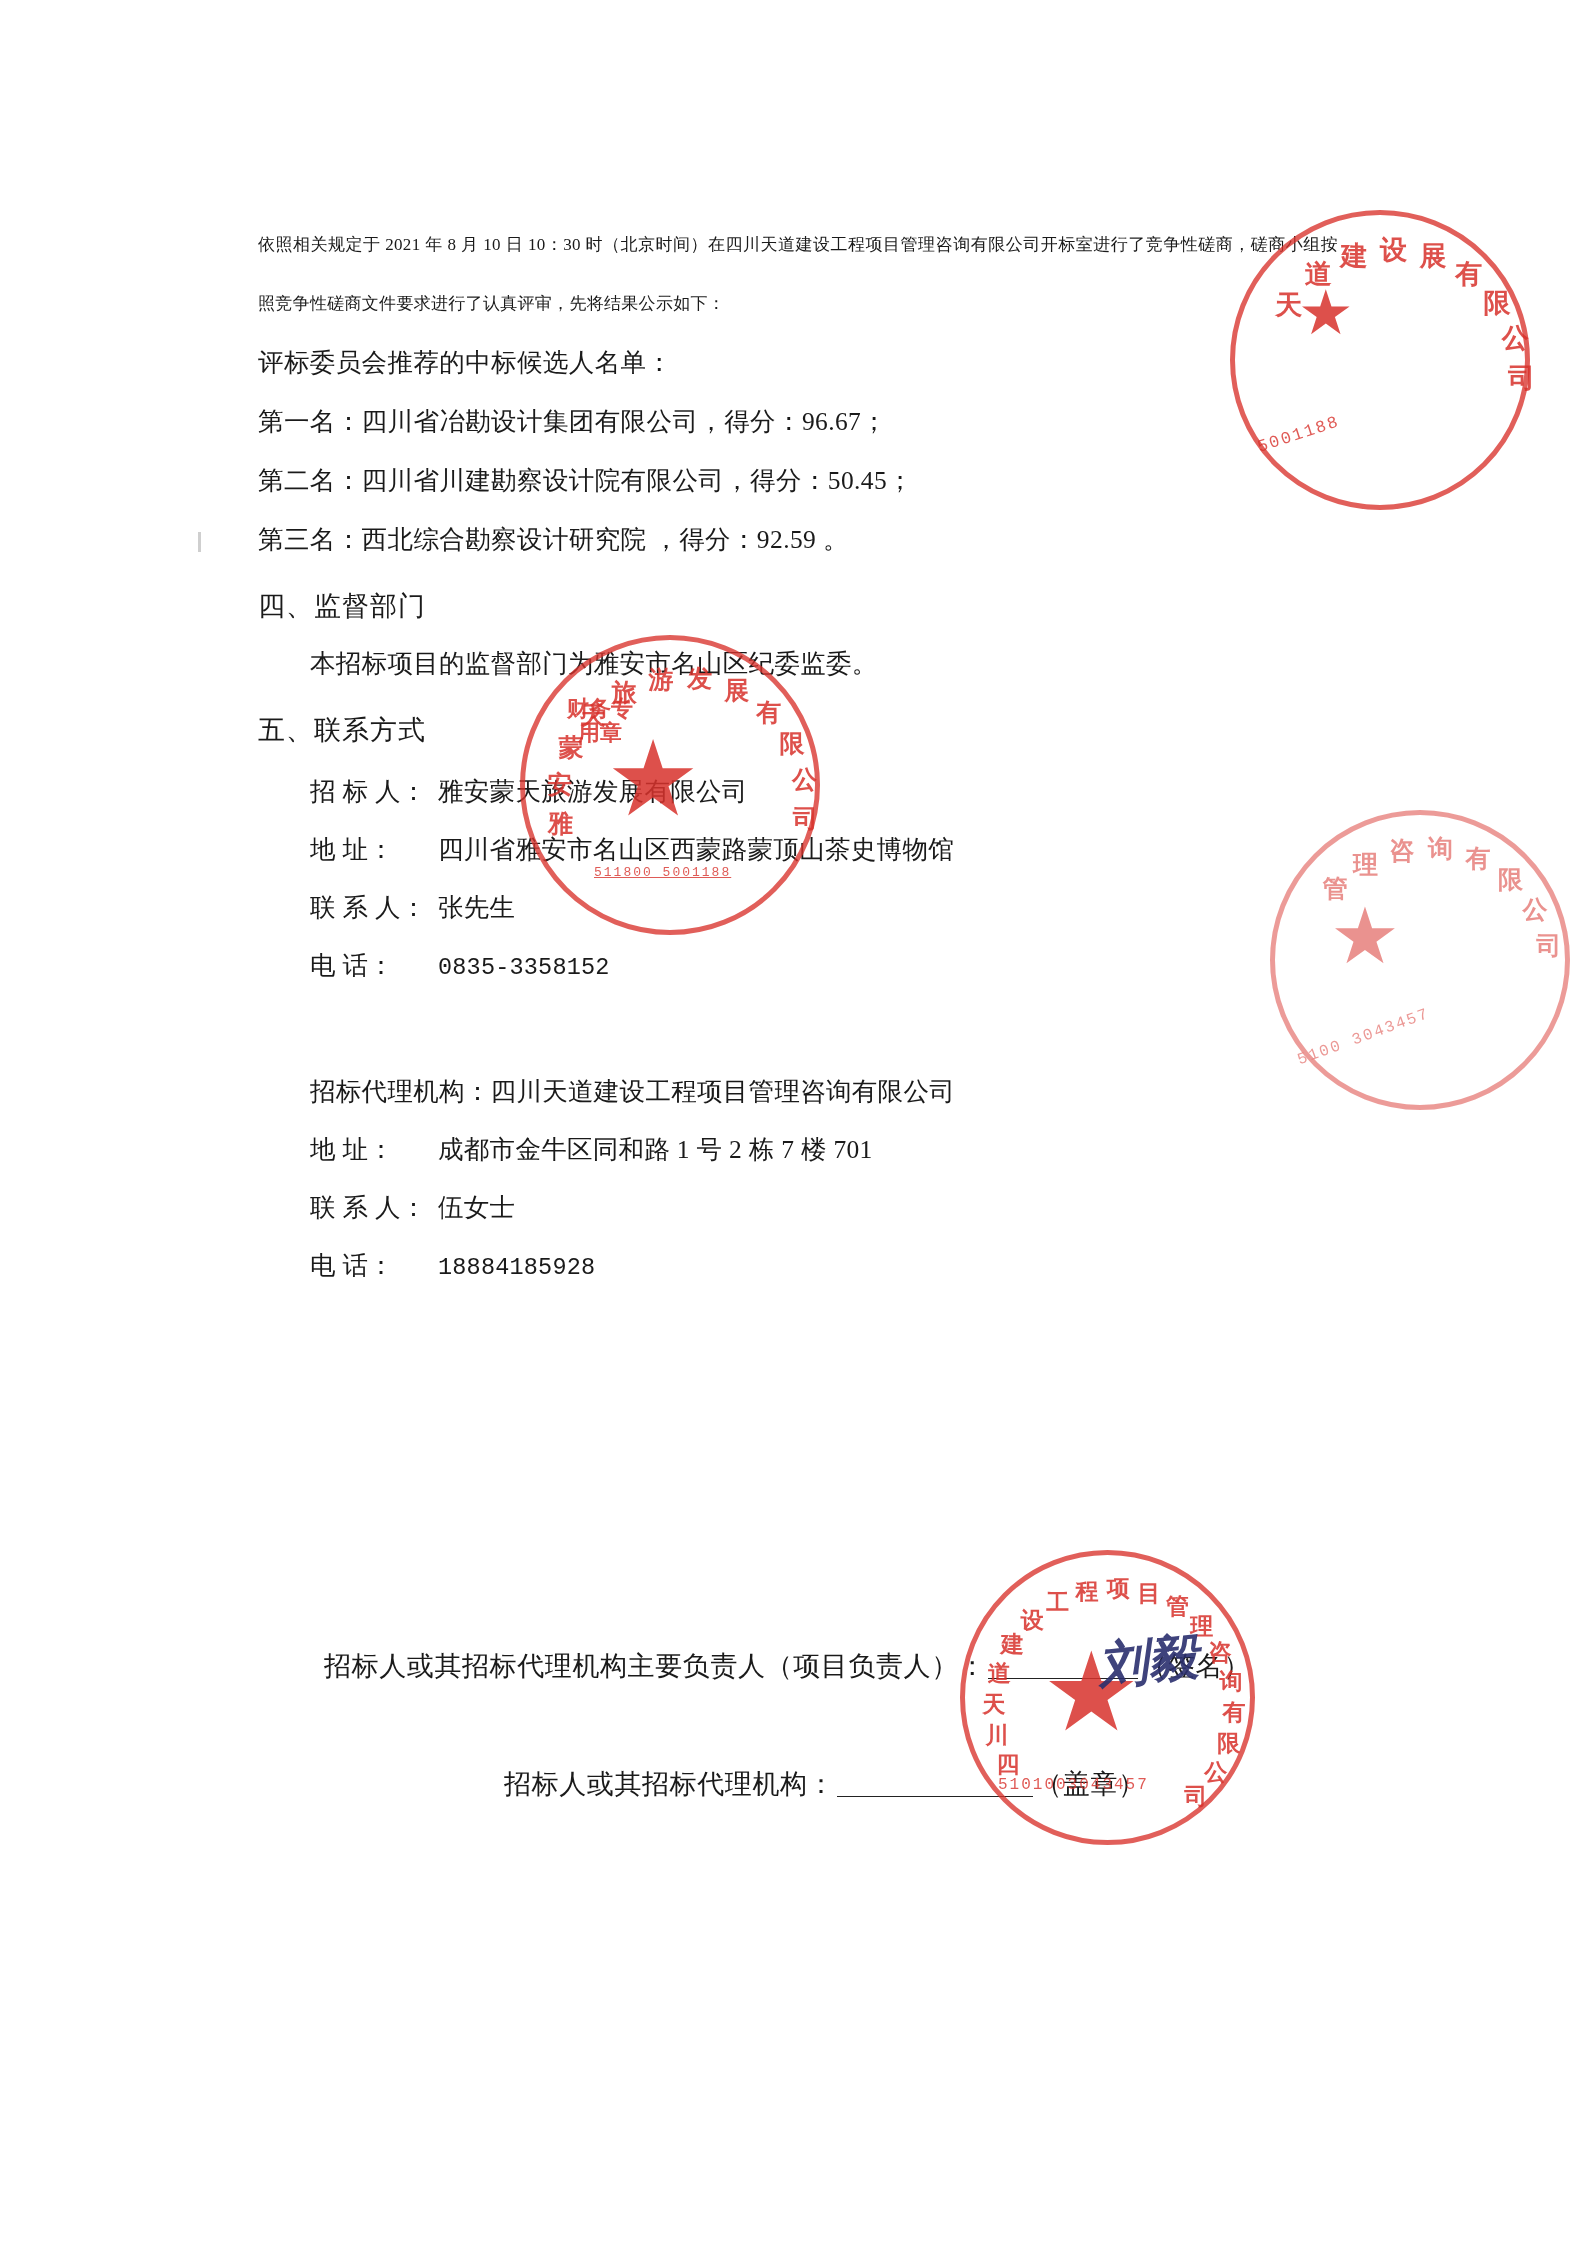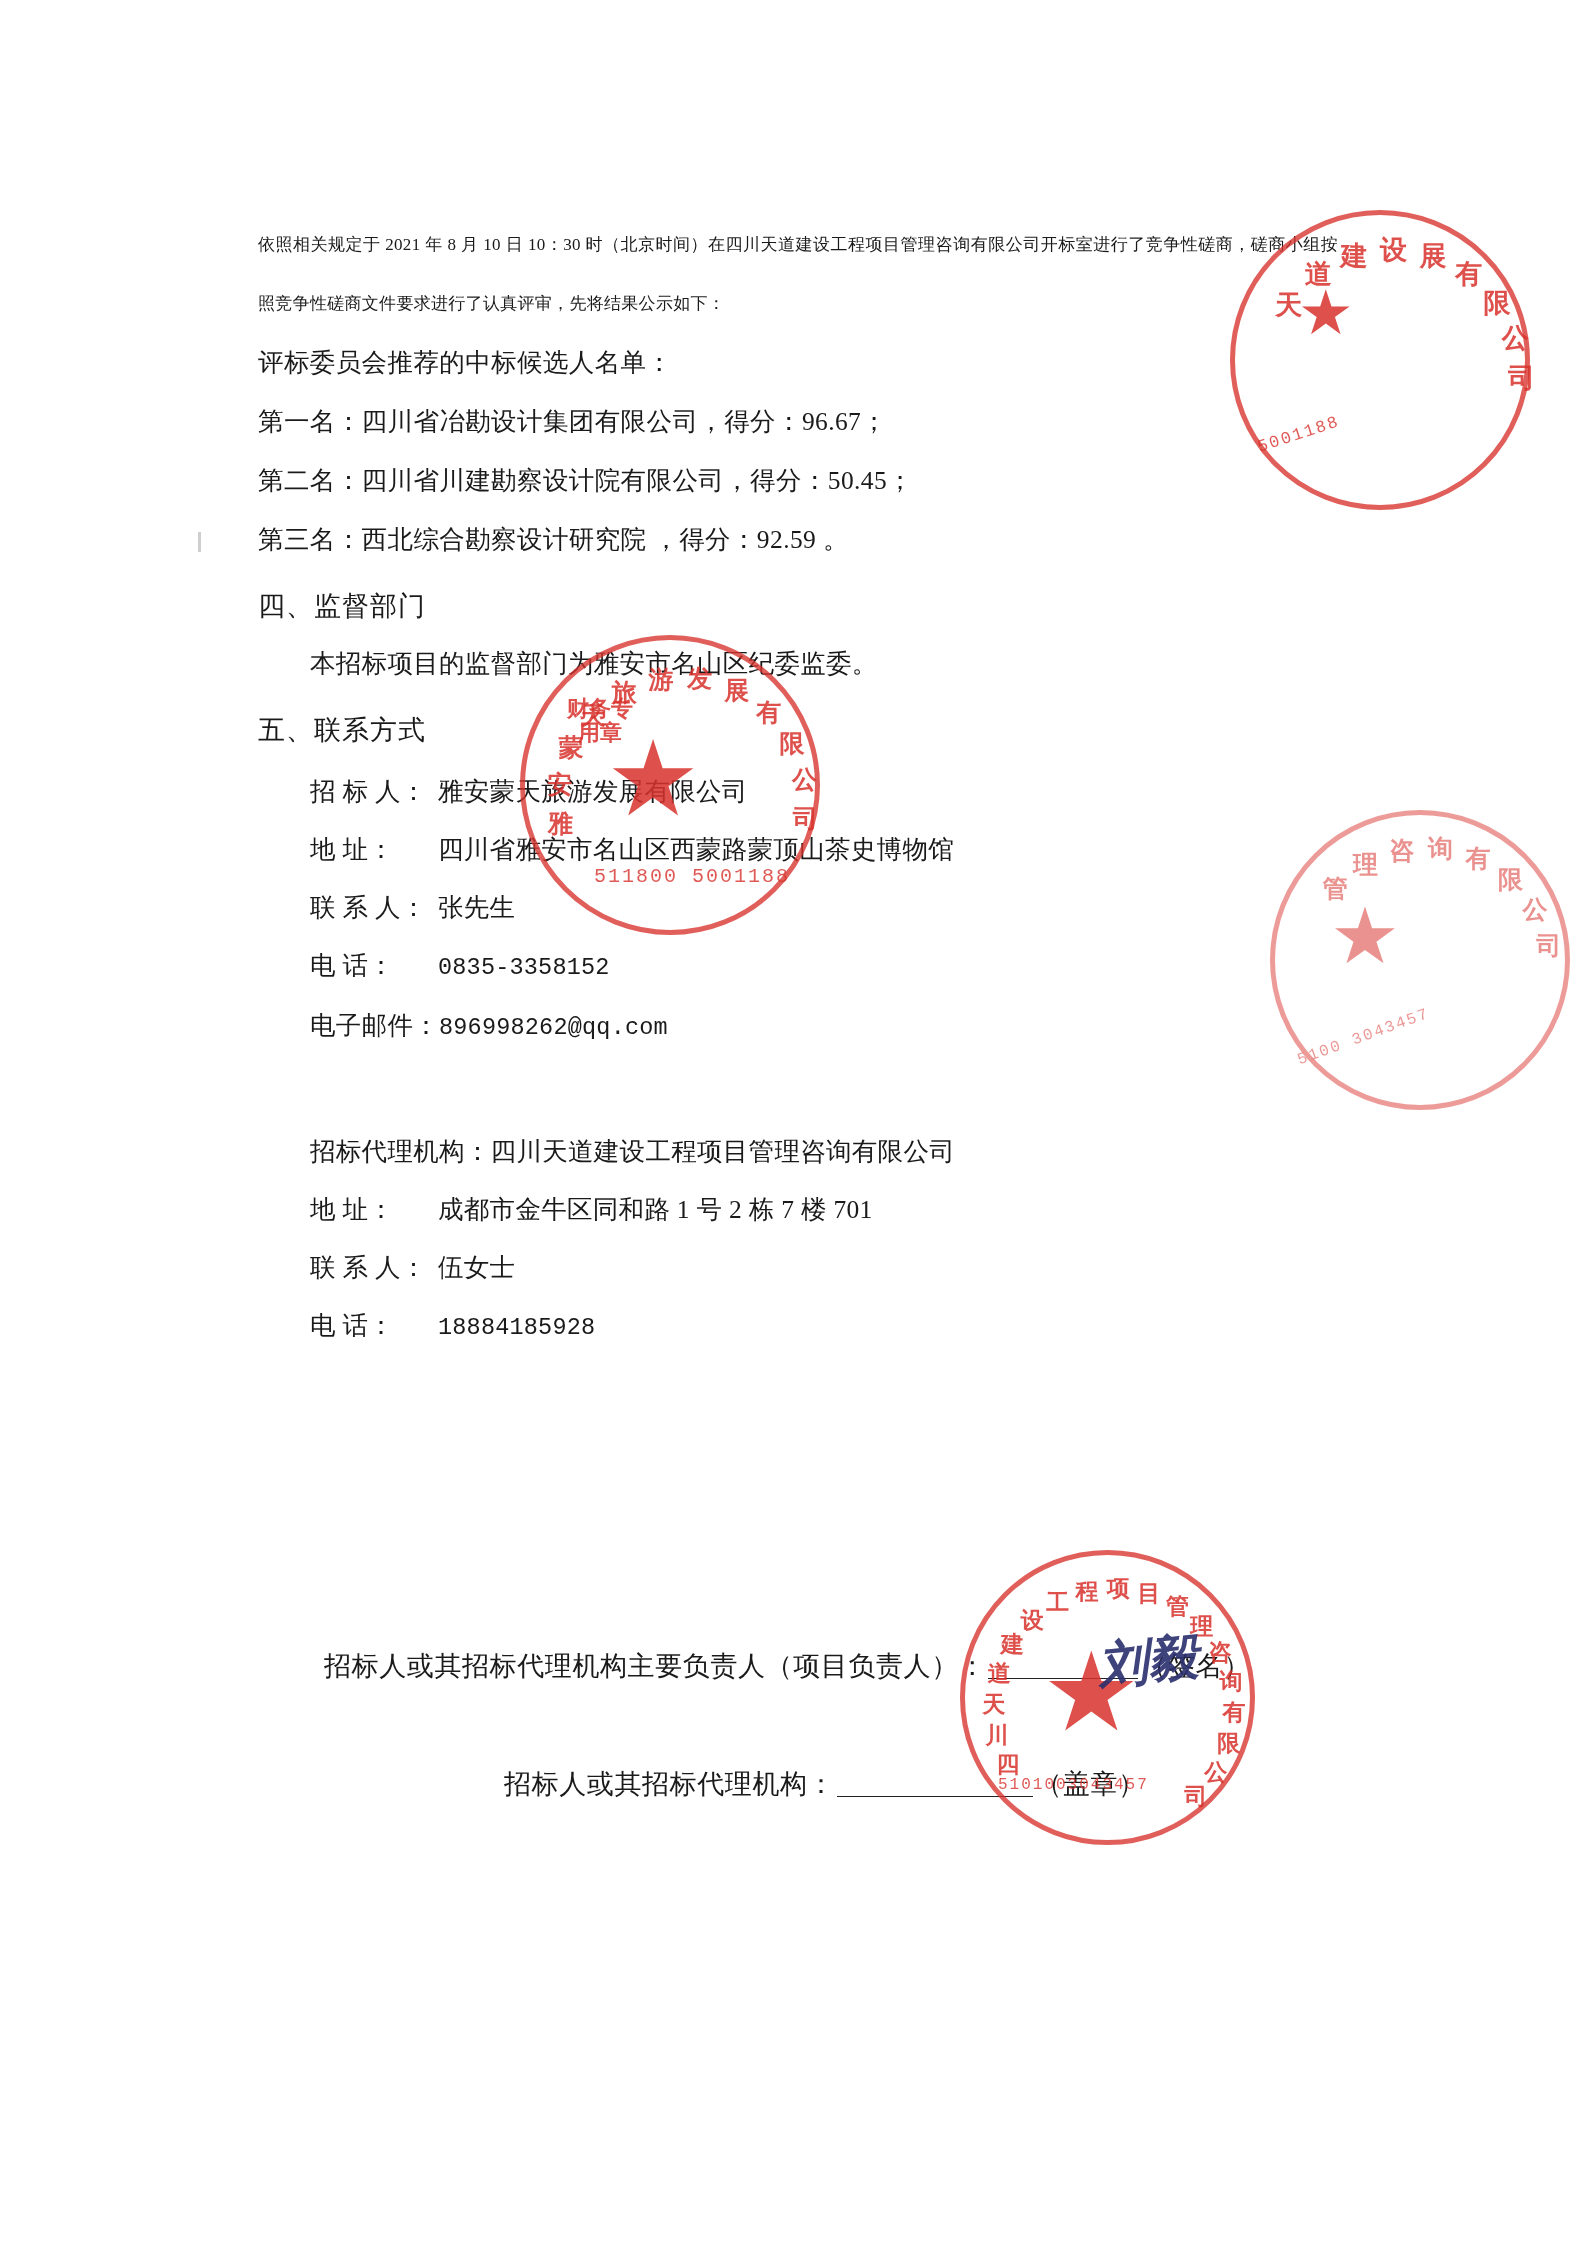--- a/index.html
+++ b/index.html
@@ -206,23 +206,20 @@
         <span class="lbl">招  标  人：</span><span>雅安蒙天旅游发展有限公司</span>
       </div>
       <div class="contact-row">
         <span class="lbl">地      址：</span><span>四川省雅安市名山区西蒙路蒙顶山茶史博物馆</span>
       </div>
       <div class="contact-row">
         <span class="lbl">联  系  人：</span><span>张先生</span>
       </div>
       <div class="contact-row">
         <span class="lbl">电      话：</span><span class="mono">0835-3358152</span>
-      </div>
-      <div class="contact-row">
-        <span class="lbl">电子邮件：</span><span class="mono">896998262@qq.com</span>
       </div>
     </div>
 
     <div class="contact-list agency-block">
       <div class="contact-row">
         <span class="lbl-wide">招标代理机构：</span><span>四川天道建设工程项目管理咨询有限公司</span>
       </div>
       <div class="contact-row">
         <span class="lbl">地      址：</span><span>成都市金牛区同和路 1 号 2 栋 7 楼 701</span>
       </div>
@@ -272,21 +269,21 @@
       <span style="transform: rotate(-10deg) translate(0,-124px) rotate(10deg);">游</span>
       <span style="transform: rotate(8deg) translate(0,-124px) rotate(-8deg);">发</span>
       <span style="transform: rotate(26deg) translate(0,-124px) rotate(-26deg);">展</span>
       <span style="transform: rotate(44deg) translate(0,-124px) rotate(-44deg);">有</span>
       <span style="transform: rotate(62deg) translate(0,-124px) rotate(-62deg);">限</span>
       <span style="transform: rotate(80deg) translate(0,-124px) rotate(-80deg);">公</span>
       <span style="transform: rotate(98deg) translate(0,-124px) rotate(-98deg);">司</span>
     </div>
     <div class="star" style="left:86px; top:92px; font-size:105px;">★</div>
     <div class="seal-center-text" style="left:40px; top:62px; width:80px; font-size:22px; line-height:24px;">财务专用章</div>
-    <div class="seal-bottom-num" style="left:74px; top:230px; font-size:20px;">511800 5001188</div>
+    <div class="seal-bottom-num" style="left:74px; top:230px; font-size:13px;text-decoration:underline;">511800 5001188</div>
   </div>
 
   <div class="seal" style="left:1300px; top:810px; width:270px; height:300px; opacity:0.62;">
     <div class="seal-circle" style="left:-30px; top:0; width:290px; height:290px;"></div>
     <div class="seal-arc-text" style="left:-30px; top:0; width:290px; height:290px;">
       <span style="transform: rotate(-48deg) translate(0,-124px) rotate(48deg);">管</span>
       <span style="transform: rotate(-30deg) translate(0,-124px) rotate(30deg);">理</span>
       <span style="transform: rotate(-12deg) translate(0,-124px) rotate(12deg);">咨</span>
       <span style="transform: rotate(6deg) translate(0,-124px) rotate(-6deg);">询</span>
       <span style="transform: rotate(24deg) translate(0,-124px) rotate(-24deg);">有</span>

